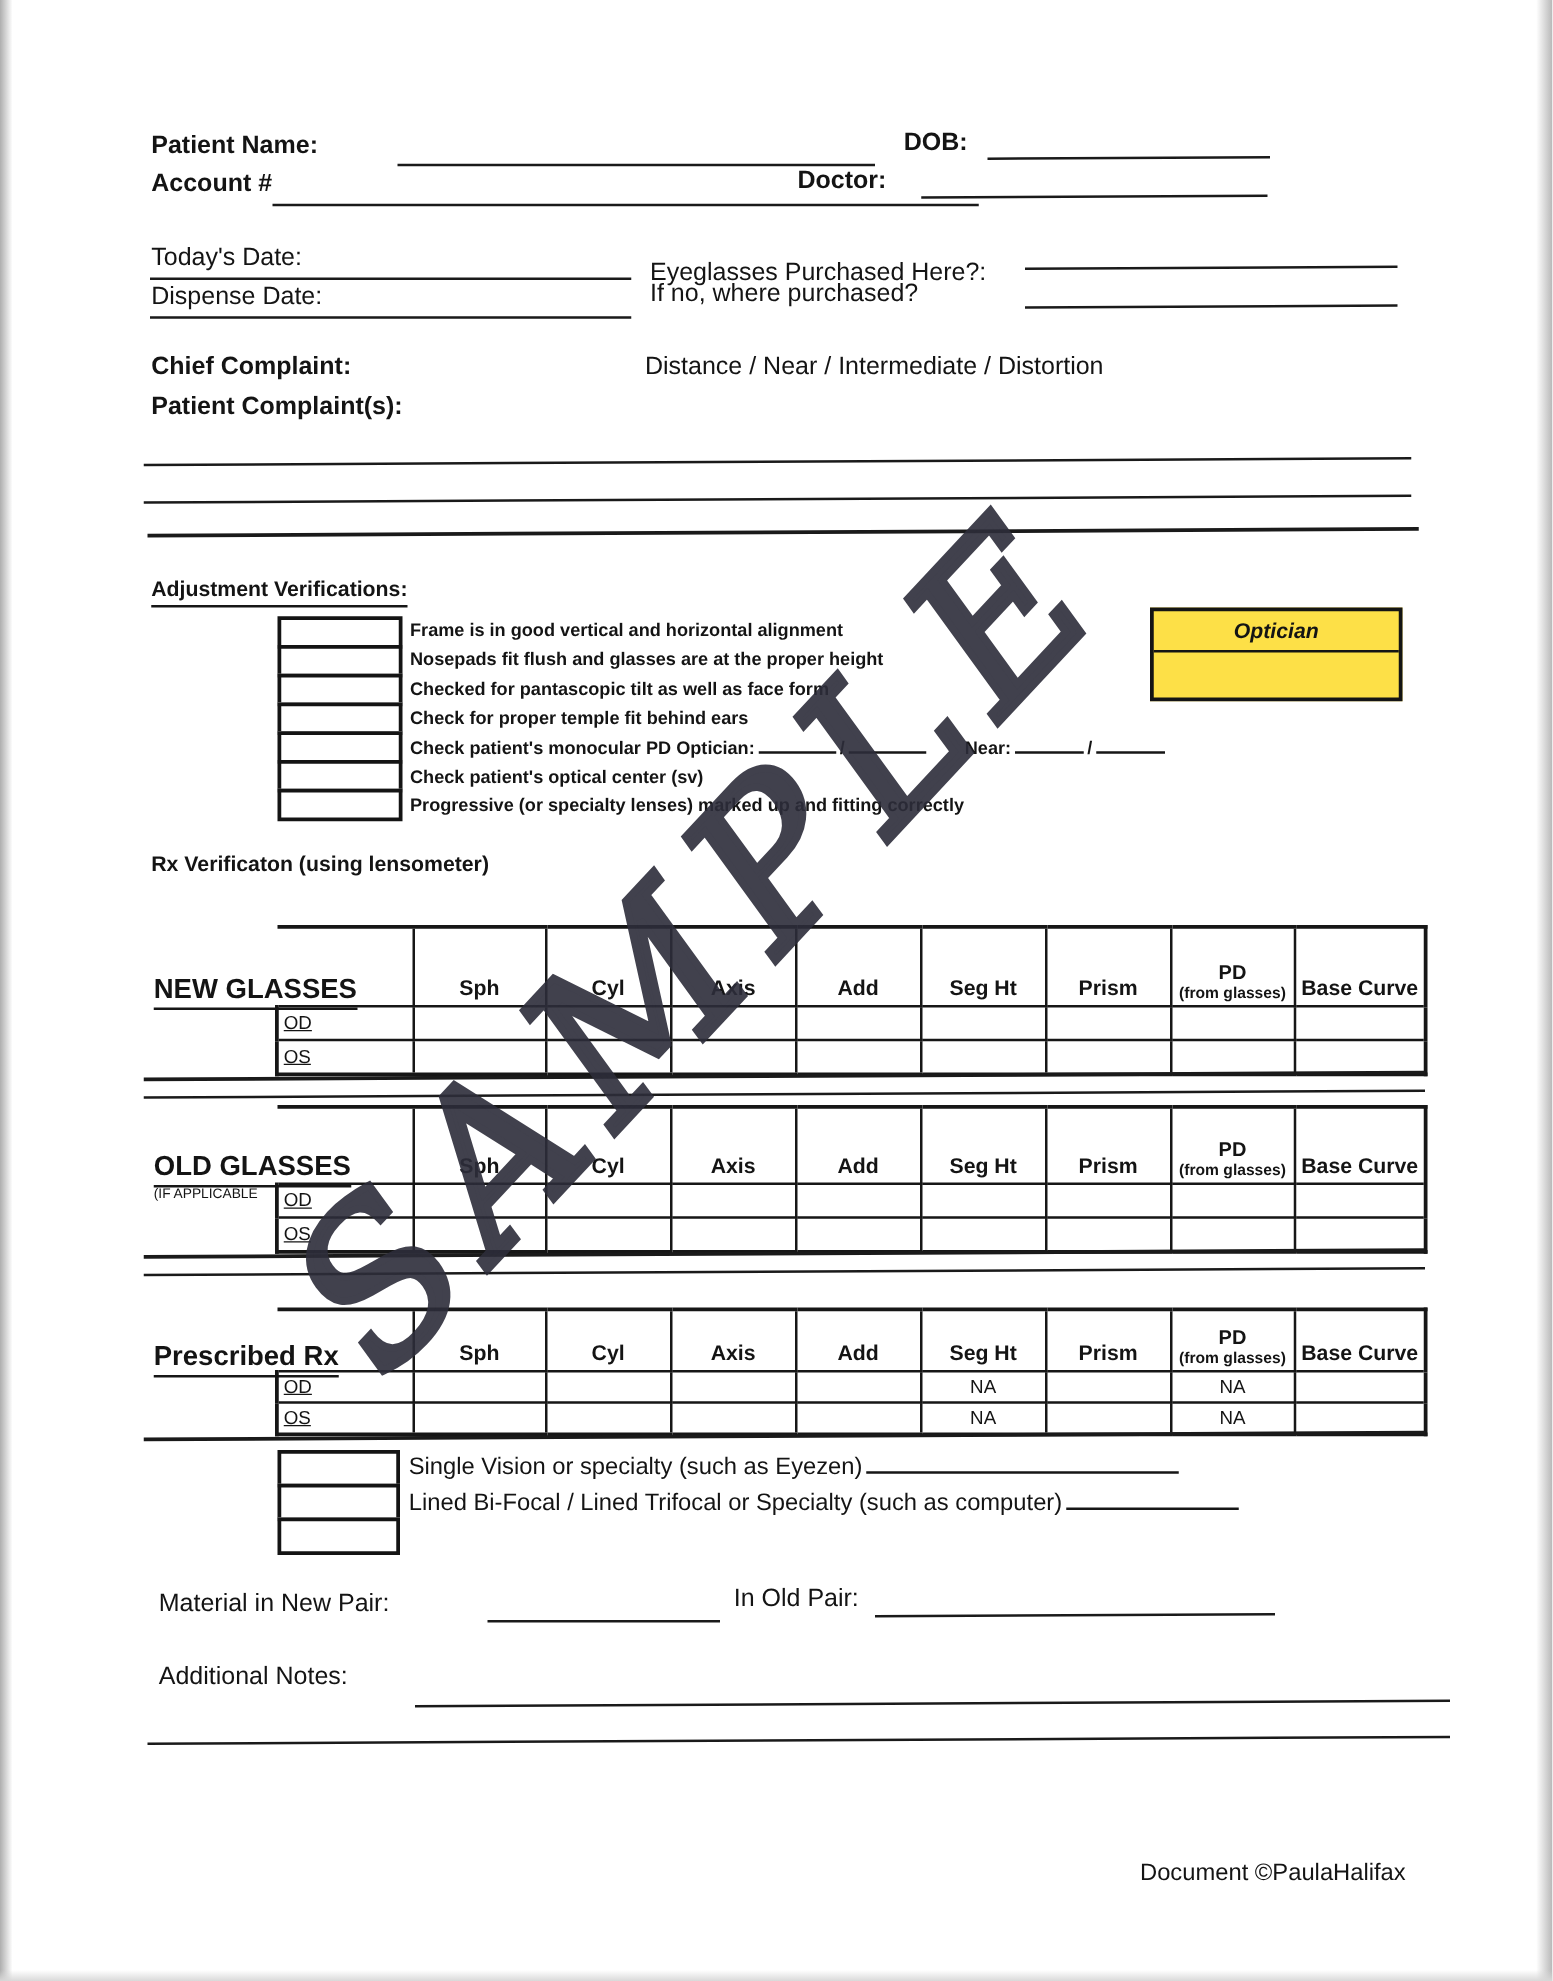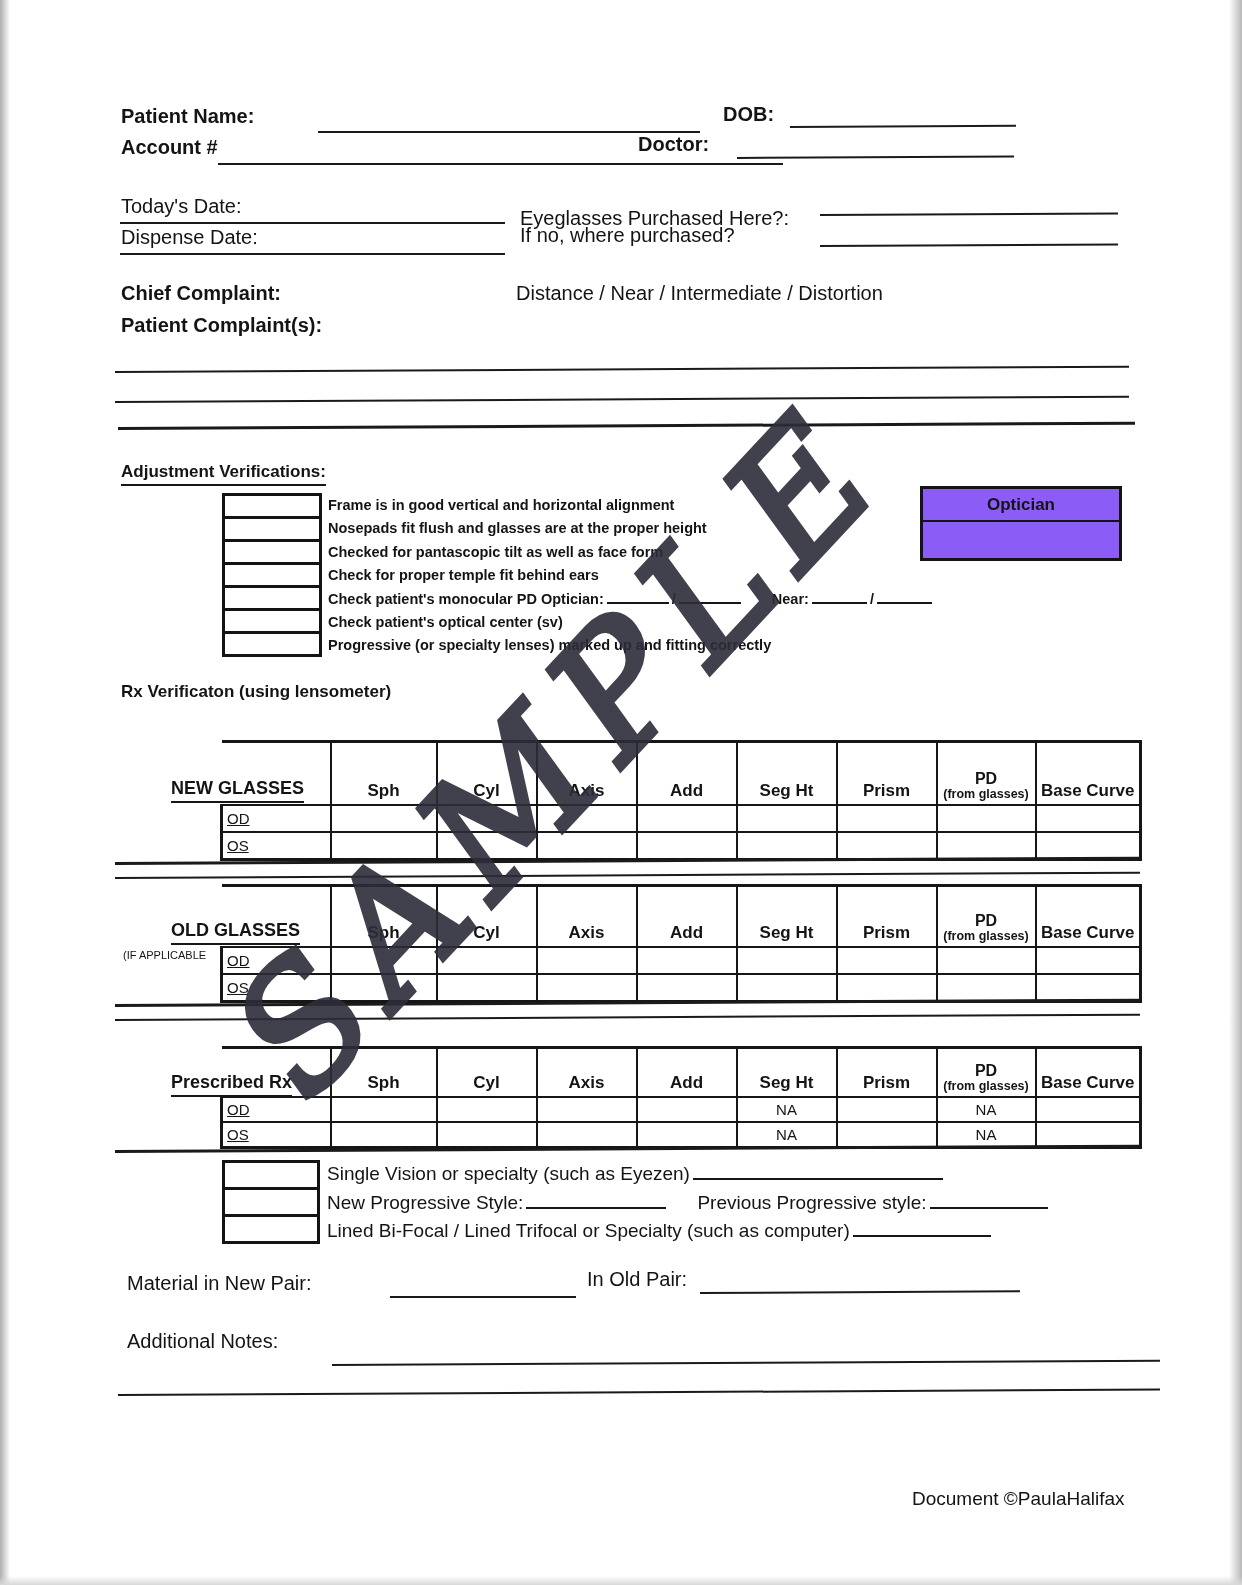--- a/index.html
+++ b/index.html
@@ -20,41 +20,41 @@
   
   .checkcol{position:absolute;left:222px;top:493px;width:100px;}
   .cb{height:20px;border:3px solid #141414;background:#fff;margin-top:-3px;}
   .cb:first-child{margin-top:0;}
   .adjitems{position:absolute;left:328px;top:494px;}
   .adjitem{font-weight:bold;font-size:14.5px;line-height:23.4px;white-space:nowrap;}
   .ul{display:inline-block;border-bottom:2px solid #161616;height:13px;vertical-align:baseline;margin:0 3px;}
   .w62{width:62px;}.w55{width:55px;}.w250{width:250px;}.w140{width:140px;}.w118{width:118px;}.w138{width:138px;}
   .sp28{display:inline-block;width:28px;}
   
-  .optbox{position:absolute;left:920px;top:486px;width:196px;border:3px solid #141414;background:#8b5cf6;}
+  .optbox{position:absolute;left:920px;top:486px;width:196px;border:3px solid #141414;background:#fde047;font-style:italic;}
   .optbox .hd{height:31px;border-bottom:2px solid #141414;text-align:center;font-weight:bold;font-size:17px;line-height:31px;}
   .optbox .bd{height:36px;}
   
   table.rx{border-collapse:collapse;position:absolute;table-layout:fixed;background:transparent;}
   .rx td{border:2px solid #161616;padding:0;}
   .rx tr.hdr td{border-top:3px solid #161616;vertical-align:bottom;text-align:center;font-weight:bold;font-size:17px;padding-bottom:3px;}
   .rx td.corner{border-left:0;}
   .rx tr.data td:first-child{border-left:3px solid #161616;}
   .rx td:last-child{border-right:3px solid #161616;}
   .rx tr:last-child td{border-bottom:3px solid #161616;}
   .rx td.rowlab{padding-left:4px;text-align:left;font-size:15px;font-weight:normal;text-decoration:underline;}
   .rx tr.data td{height:25px;font-size:15px;}
   .rx td.ctr{text-align:center;}
   .pdtop{font-size:16px;line-height:17px;}
   .pdsub{font-size:12.5px;line-height:14px;}
   .t1 tr.hdr td{height:58px;}
   .t2 tr.hdr td{height:56px;}
   .t3 tr.hdr td{height:44px;}
   .t3 tr.data td{height:23px;}
-  .rxlabel{position:absolute;font-weight:bold;font-size:18px;white-space:nowrap;margin-left:48px;}
+  .rxlabel{position:absolute;font-weight:bold;font-size:22px;white-space:nowrap;}
   .sublabel{position:absolute;font-size:11px;white-space:nowrap;}
   
   .checkcol2{position:absolute;left:222px;top:1160px;width:98px;}
   .cb2{height:24px;border:3px solid #141414;background:#fff;margin-top:-3px;}
   .cb2:first-child{margin-top:0;}
   .lensitems{position:absolute;left:327px;top:1160px;}
   .lensitem{font-size:19px;line-height:28.5px;white-space:nowrap;}
   
   .watermark{
     position:absolute;left:100px;top:655px;width:920px;height:190px;line-height:190px;
@@ -306,23 +306,20 @@
 <div class="checkcol2">
   <div class="cb2"></div>
   <div class="cb2"></div>
   <div class="cb2"></div>
 </div>
 <div class="lensitems">
   <div class="lensitem">
     <span>Single Vision or specialty (such as Eyezen)</span><span class="ul w250"></span>
   </div>
   <div class="lensitem">
-    <span>New Progressive Style:</span><span class="ul w140"></span><span class="sp28"></span><span>Previous Progressive style:</span><span class="ul w118"></span>
-  </div>
-  <div class="lensitem">
     <span>Lined Bi-Focal / Lined Trifocal or Specialty (such as computer)</span><span class="ul w138"></span>
   </div>
 </div>
 
 <div class="abs t20" style="left:127px;top:1272px">Material in New Pair:</div>
 <div class="line" style="left:390px;top:1296px;width:186px"></div>
 <div class="abs t20" style="left:587px;top:1268px">In Old Pair:</div>
 <div class="line sk" style="left:700px;top:1292px;width:320px"></div>
 
 <div class="abs t20" style="left:127px;top:1330px">Additional Notes:</div>

